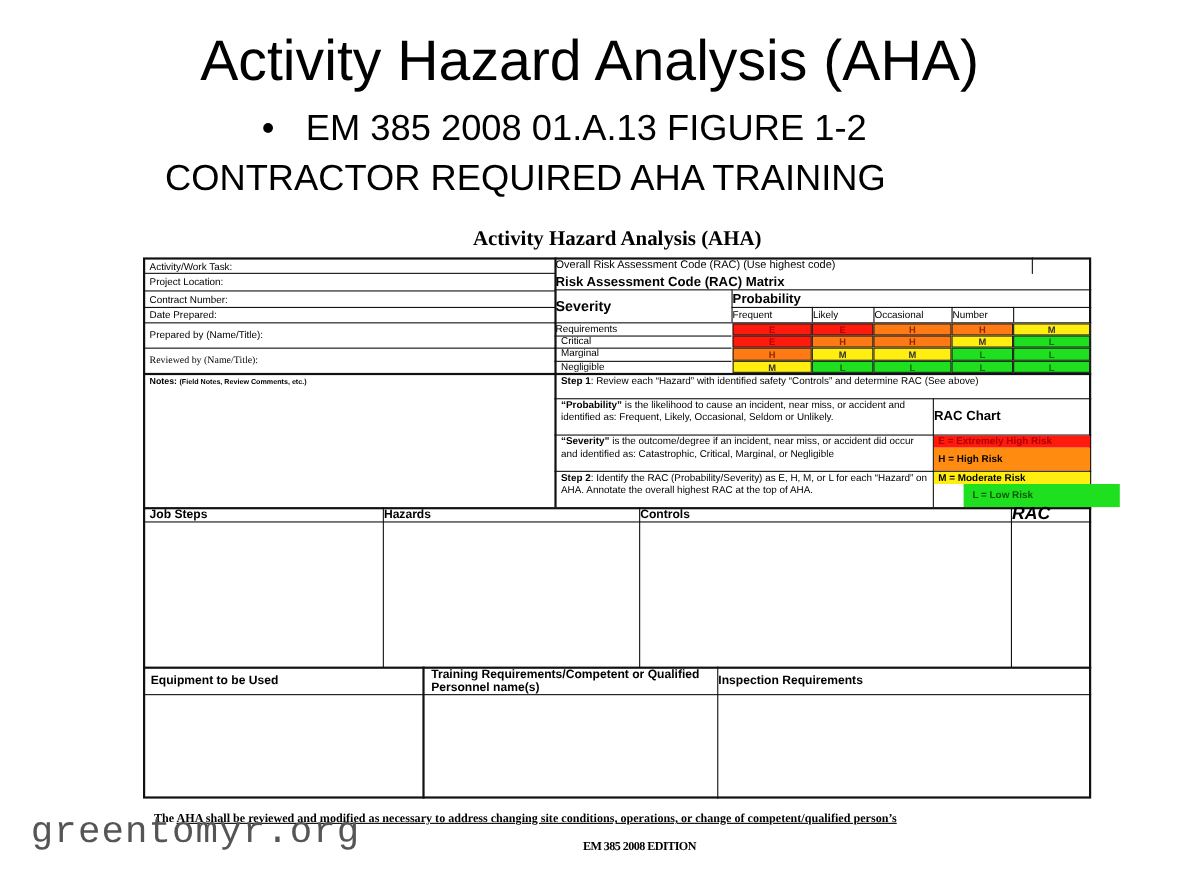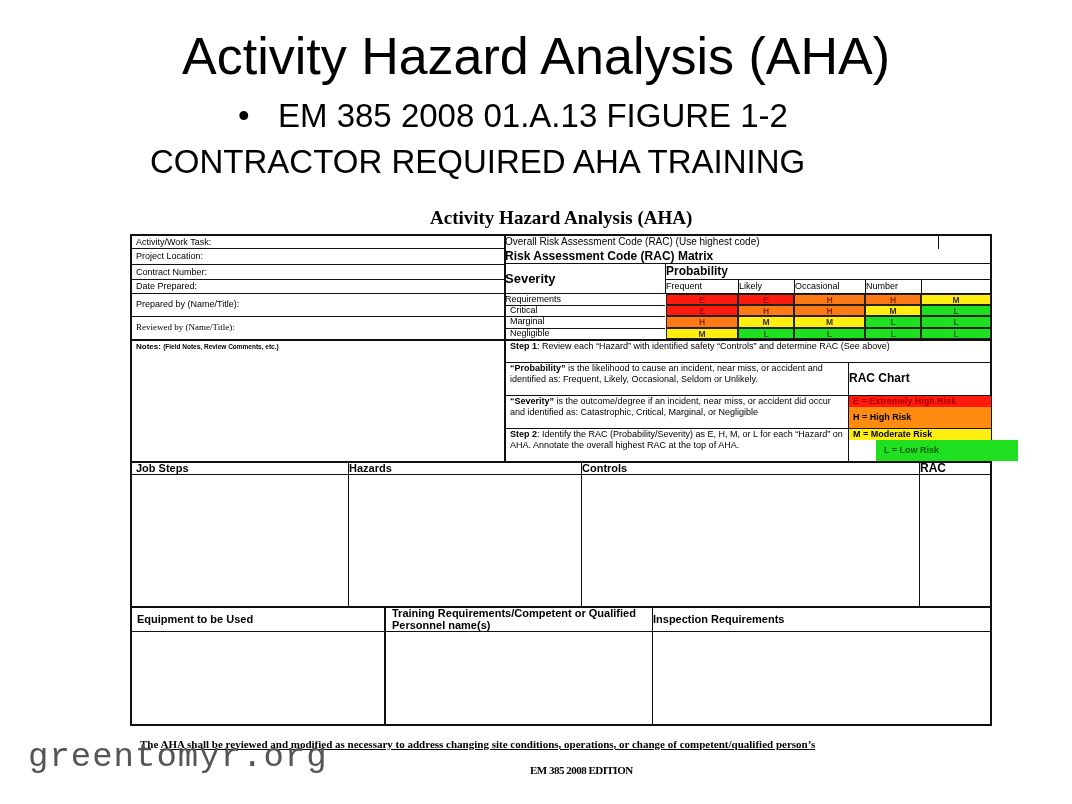--- a/index.html
+++ b/index.html
@@ -146,21 +146,21 @@
 
 <div class="hl" style="left:130px;top:461px;width:862px;border-top-width:2px;"></div>
 <div class="hl" style="left:130px;top:474px;width:862px;"></div>
 <div class="vl" style="left:348px;top:461px;height:146px;"></div>
 <div class="vl" style="left:581px;top:461px;height:146px;"></div>
 <div class="vl" style="left:919px;top:461px;height:146px;"></div>
 
 <div class="lbl b" style="left:136px;top:462px;font-size:11px;line-height:12px;">Job Steps</div>
 <div class="lbl b ctr" style="left:349px;top:462px;width:232px;font-size:11px;line-height:12px;">Hazards</div>
 <div class="lbl b ctr" style="left:582px;top:462px;width:337px;font-size:11px;line-height:12px;">Controls</div>
-<div class="lbl b ctr" style="left:920px;top:462px;width:71px;font-size:12px;line-height:12px;">RAC</div>
+<div class="lbl b ctr" style="left:920px;top:462px;width:71px;font-size:16px;line-height:12px;font-style:italic;">RAC</div>
 
 <div class="abs" style="left:131px;top:475px;width:217px;height:131px;"></div>
 <div class="abs" style="left:349px;top:475px;width:232px;height:131px;"></div>
 <div class="abs" style="left:582px;top:475px;width:337px;height:131px;"></div>
 <div class="abs" style="left:920px;top:475px;width:71px;height:131px;"></div>
 
 <div class="hl" style="left:130px;top:606px;width:862px;border-top-width:2px;"></div>
 <div class="hl" style="left:130px;top:631px;width:862px;"></div>
 <div class="vl" style="left:384px;top:606px;height:120px;border-left-width:2px;"></div>
 <div class="vl" style="left:652px;top:606px;height:120px;"></div>

